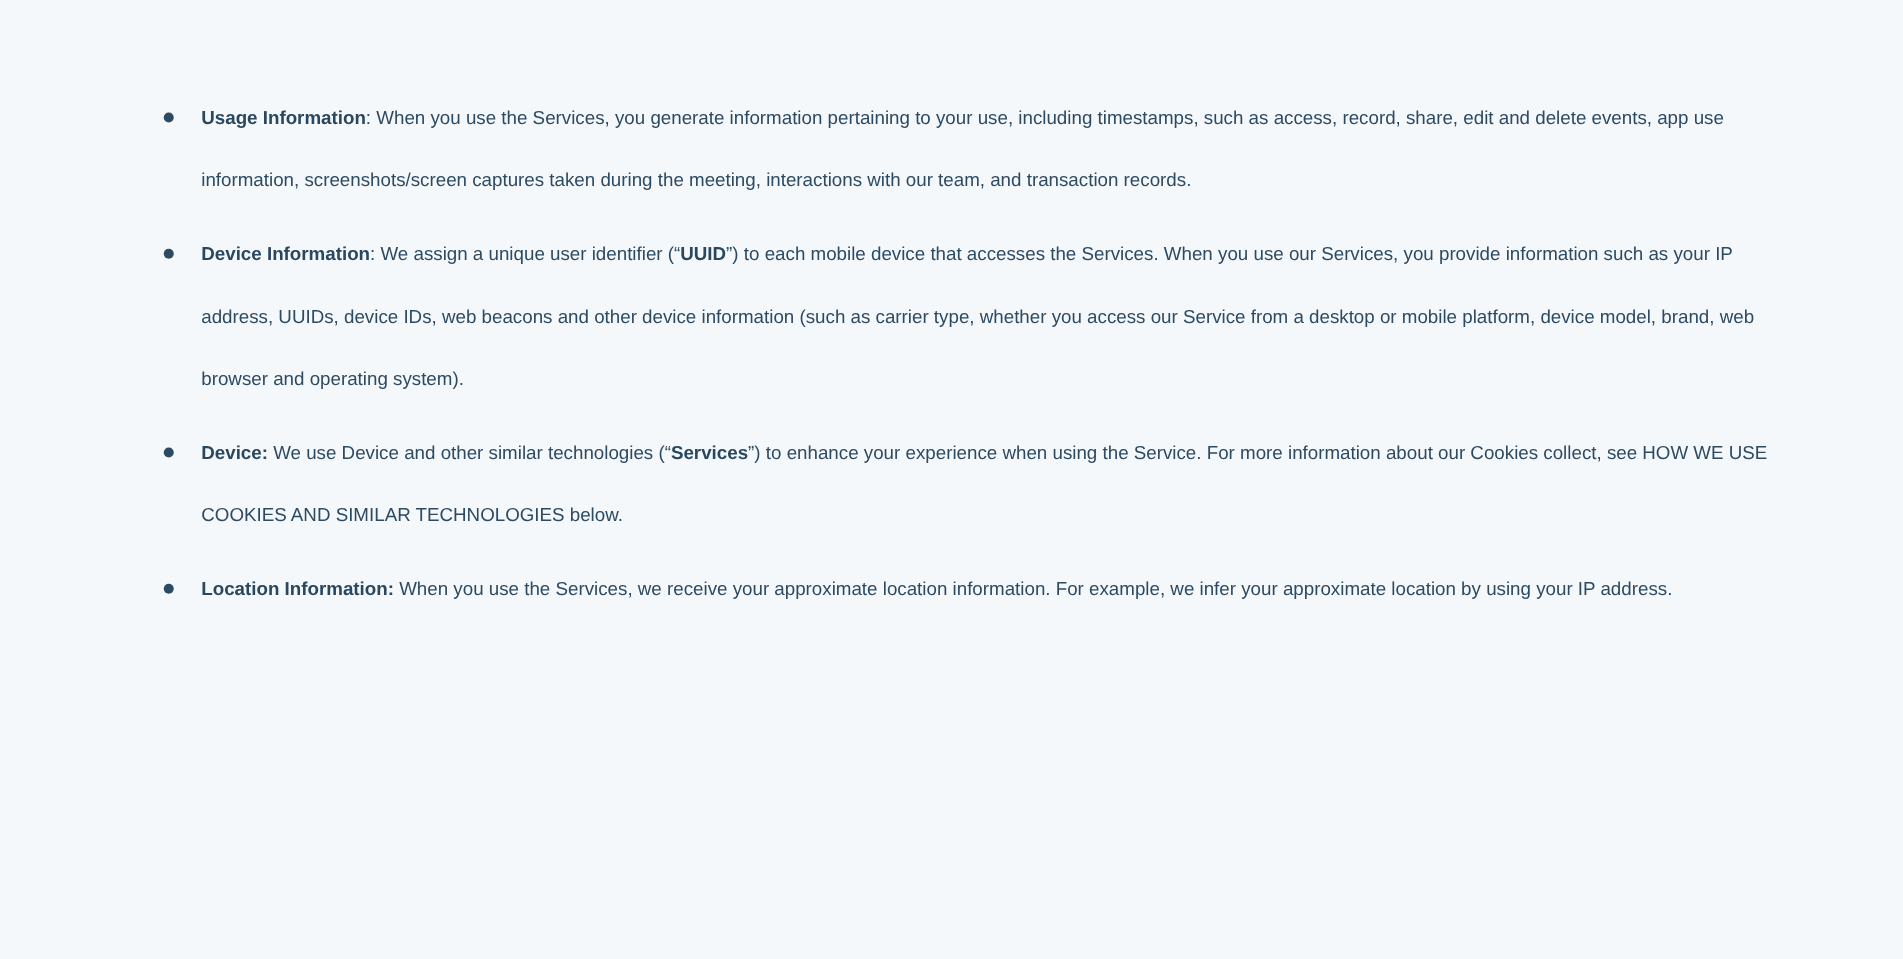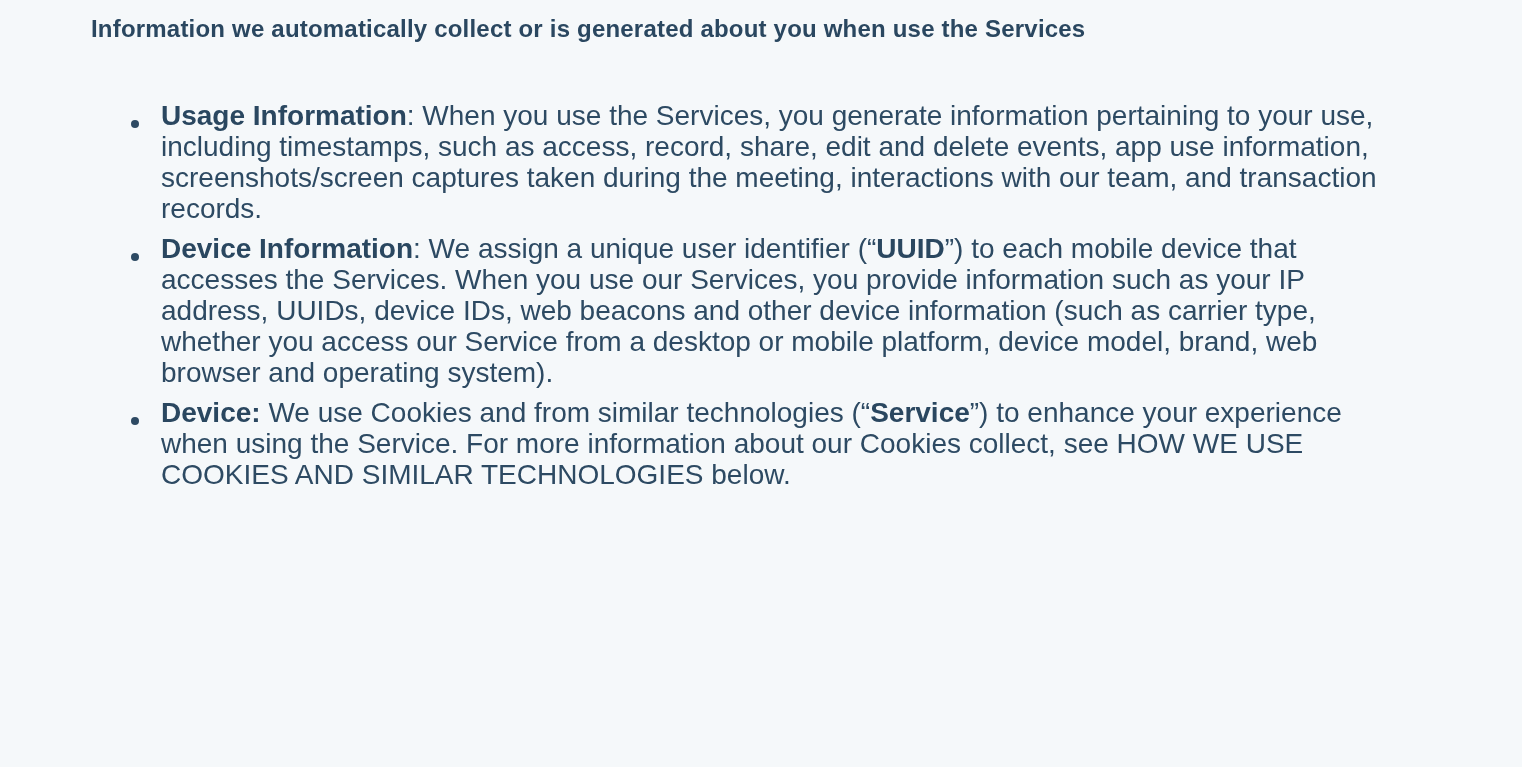--- a/index.html
+++ b/index.html
@@ -29,22 +29,22 @@
 
   .info-list {
     list-style: none;
     margin-top: 56px;
     padding-left: 38px;
   }
 
   .bullet-item {
     position: relative;
     max-width: 1285px;
-    font-size: 28px;
-    line-height: 31px;
+    font-size: 15px;
+    line-height: 50px;
     padding-left: 32px;
     margin-bottom: 9px;
     font-weight: 400;
   }
 
   .bullet-item::before {
     content: "";
     position: absolute;
     left: 2px;
     top: 20px;
@@ -56,20 +56,20 @@
 
   .bullet-item .bold {
     font-weight: 700;
     color: #2a4760;
   }
 </style>
 </head>
 <body>
 
 <div class="page">
-  <h2 class="section-heading">Information we automatically collect or is generated about you when use the Services</h2>
 
   <ul class="info-list">
       <li class="bullet-item"><span class="bold">Usage Information</span><span>: When you use the Services, you generate information pertaining to your use, including timestamps, such as access, record, share, edit and delete events, app use information, screenshots/screen captures taken during the meeting, interactions with our team, and transaction records.</span></li>
       <li class="bullet-item"><span class="bold">Device Information</span><span>: We assign a unique user identifier (“</span><span class="bold">UUID</span><span>”) to each mobile device that accesses the Services. When you use our Services, you provide information such as your IP address, UUIDs, device IDs, web beacons and other device information (such as carrier type, whether you access our Service from a desktop or mobile platform, device model, brand, web browser and operating system).</span></li>
-      <li class="bullet-item"><span class="bold">Device:</span><span> We use Cookies and from similar technologies (“</span><span class="bold">Service</span><span>”) to enhance your experience when using the Service. For more information about our Cookies collect, see HOW WE USE COOKIES AND SIMILAR TECHNOLOGIES below.</span></li>
+      <li class="bullet-item"><span class="bold">Device:</span><span> We use Device and other similar technologies (“</span><span class="bold">Services</span><span>”) to enhance your experience when using the Service. For more information about our Cookies collect, see HOW WE USE COOKIES AND SIMILAR TECHNOLOGIES below.</span></li>
+      <li class="bullet-item"><span class="bold">Location Information:</span><span> When you use the Services, we receive your approximate location information. For example, we infer your approximate location by using your IP address.</span></li>
     </ul>
 </div>
 
 </body></html>

